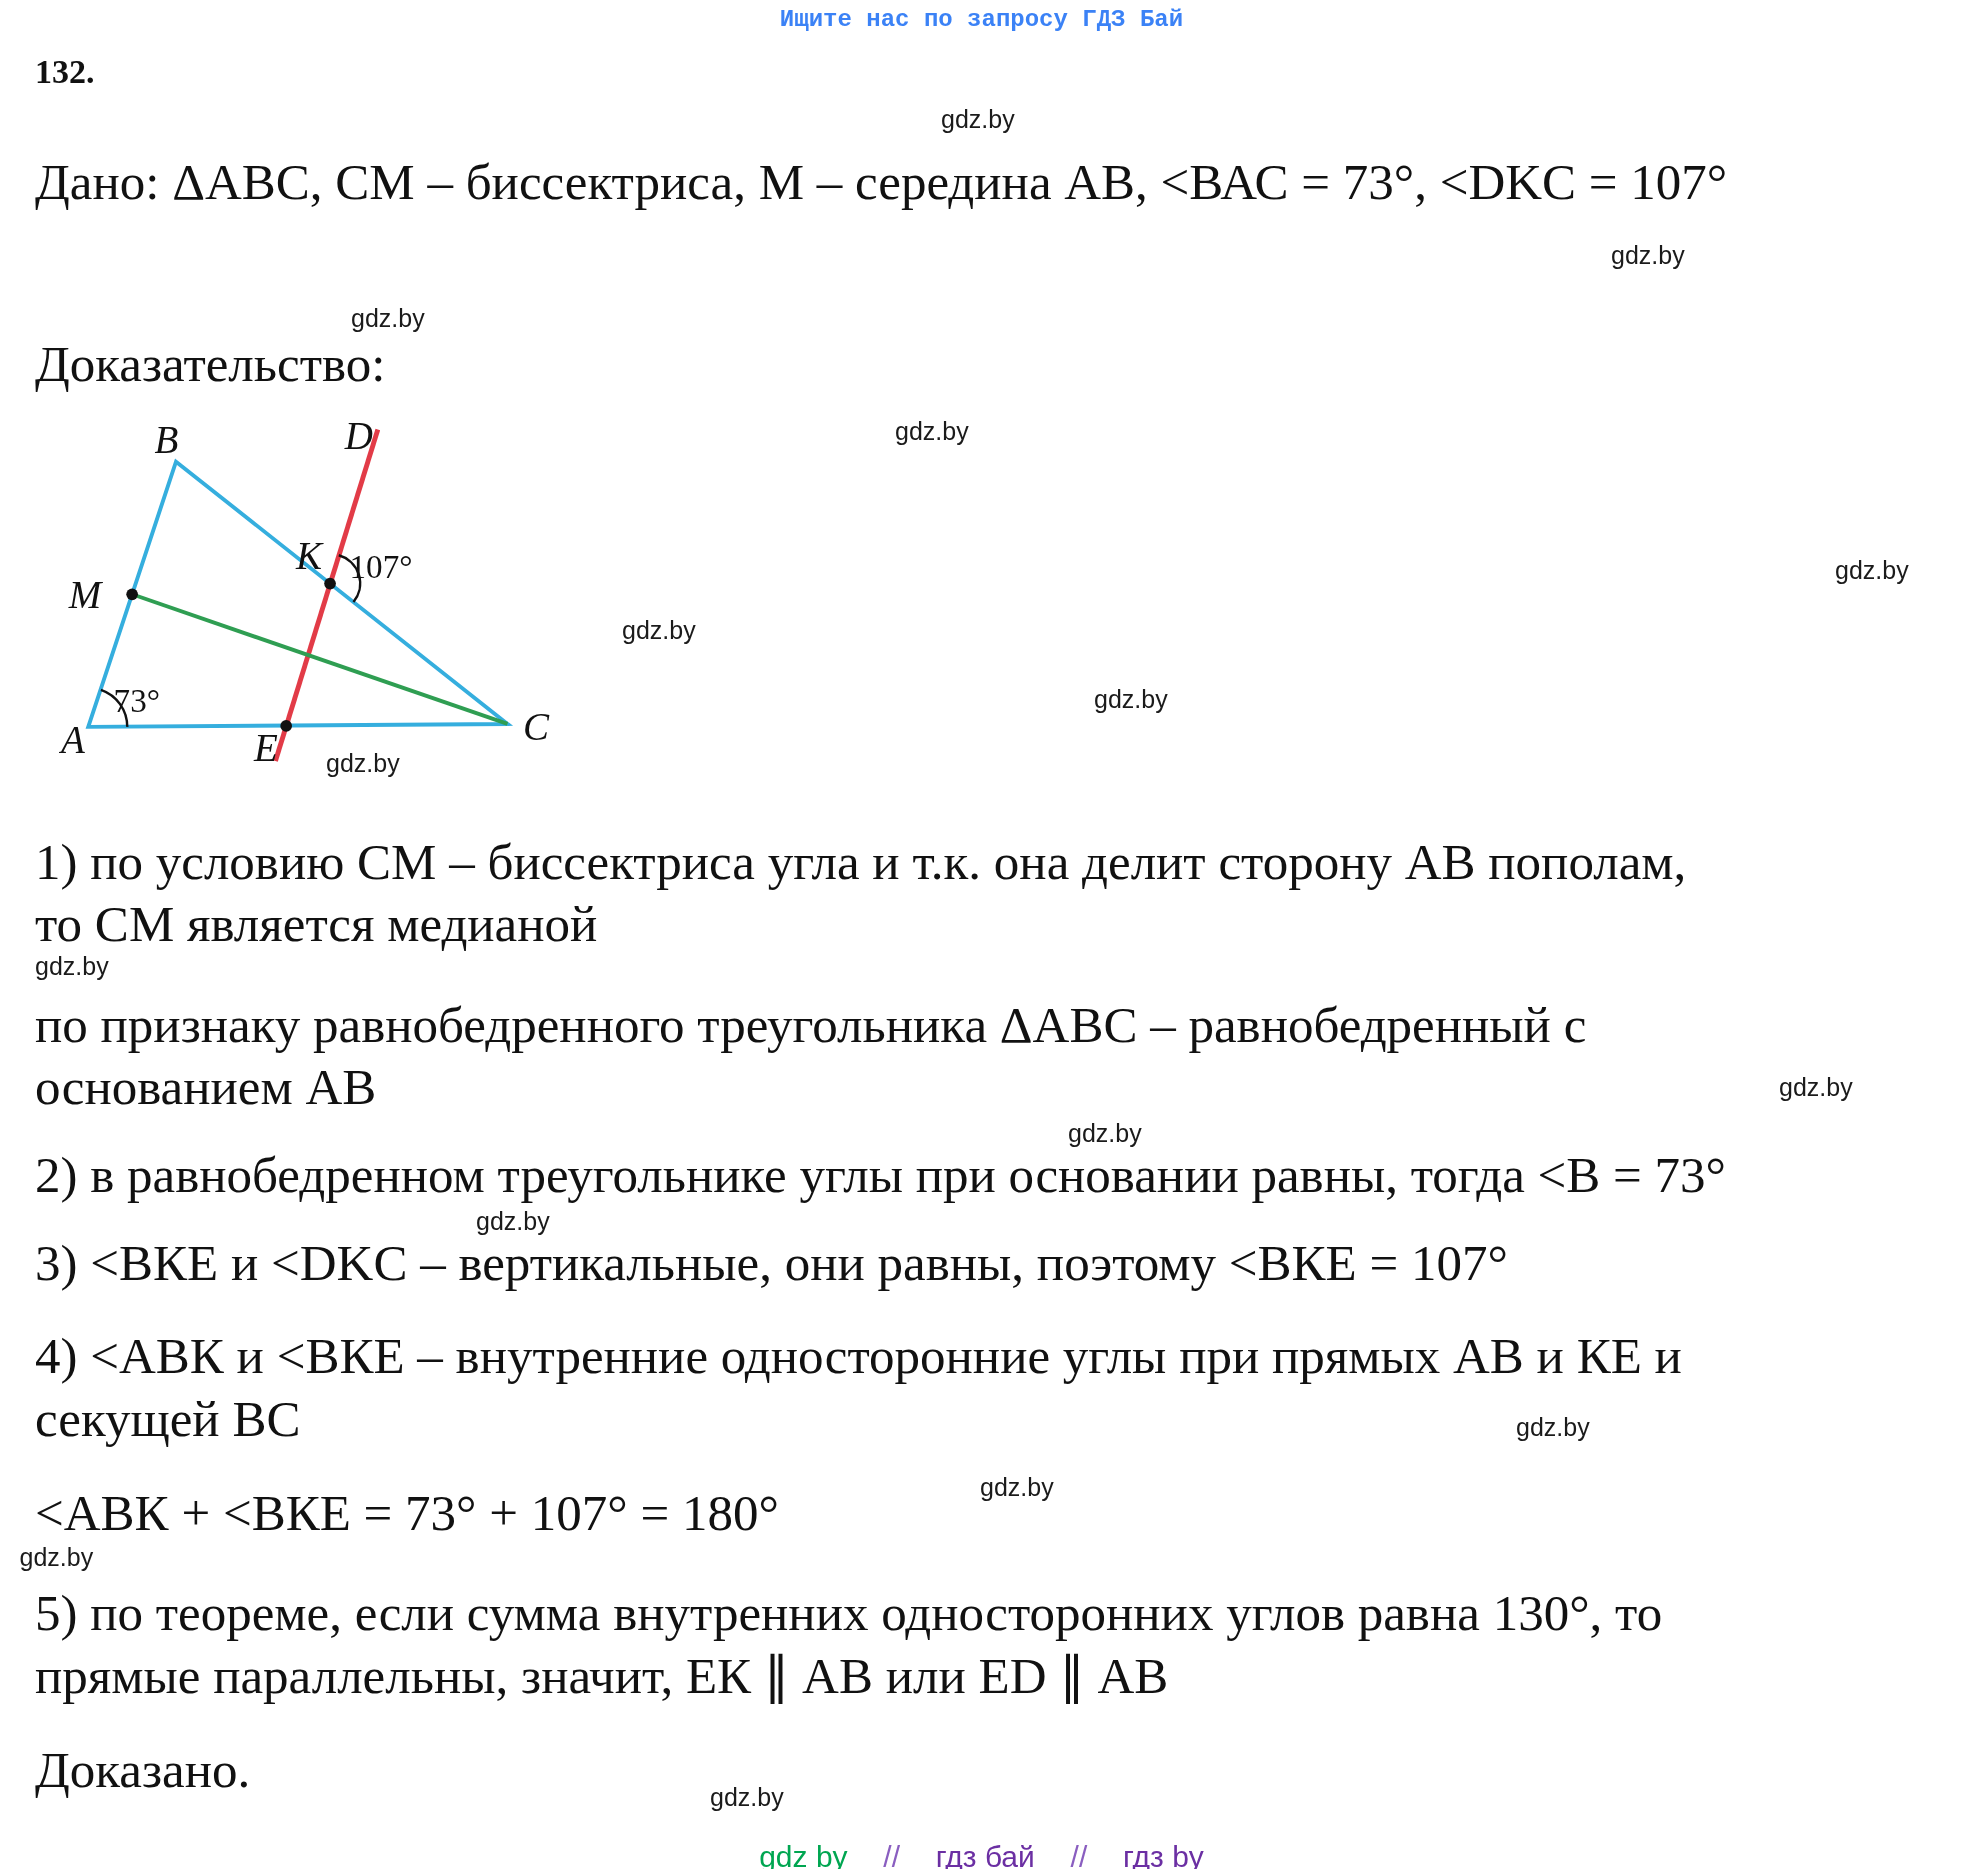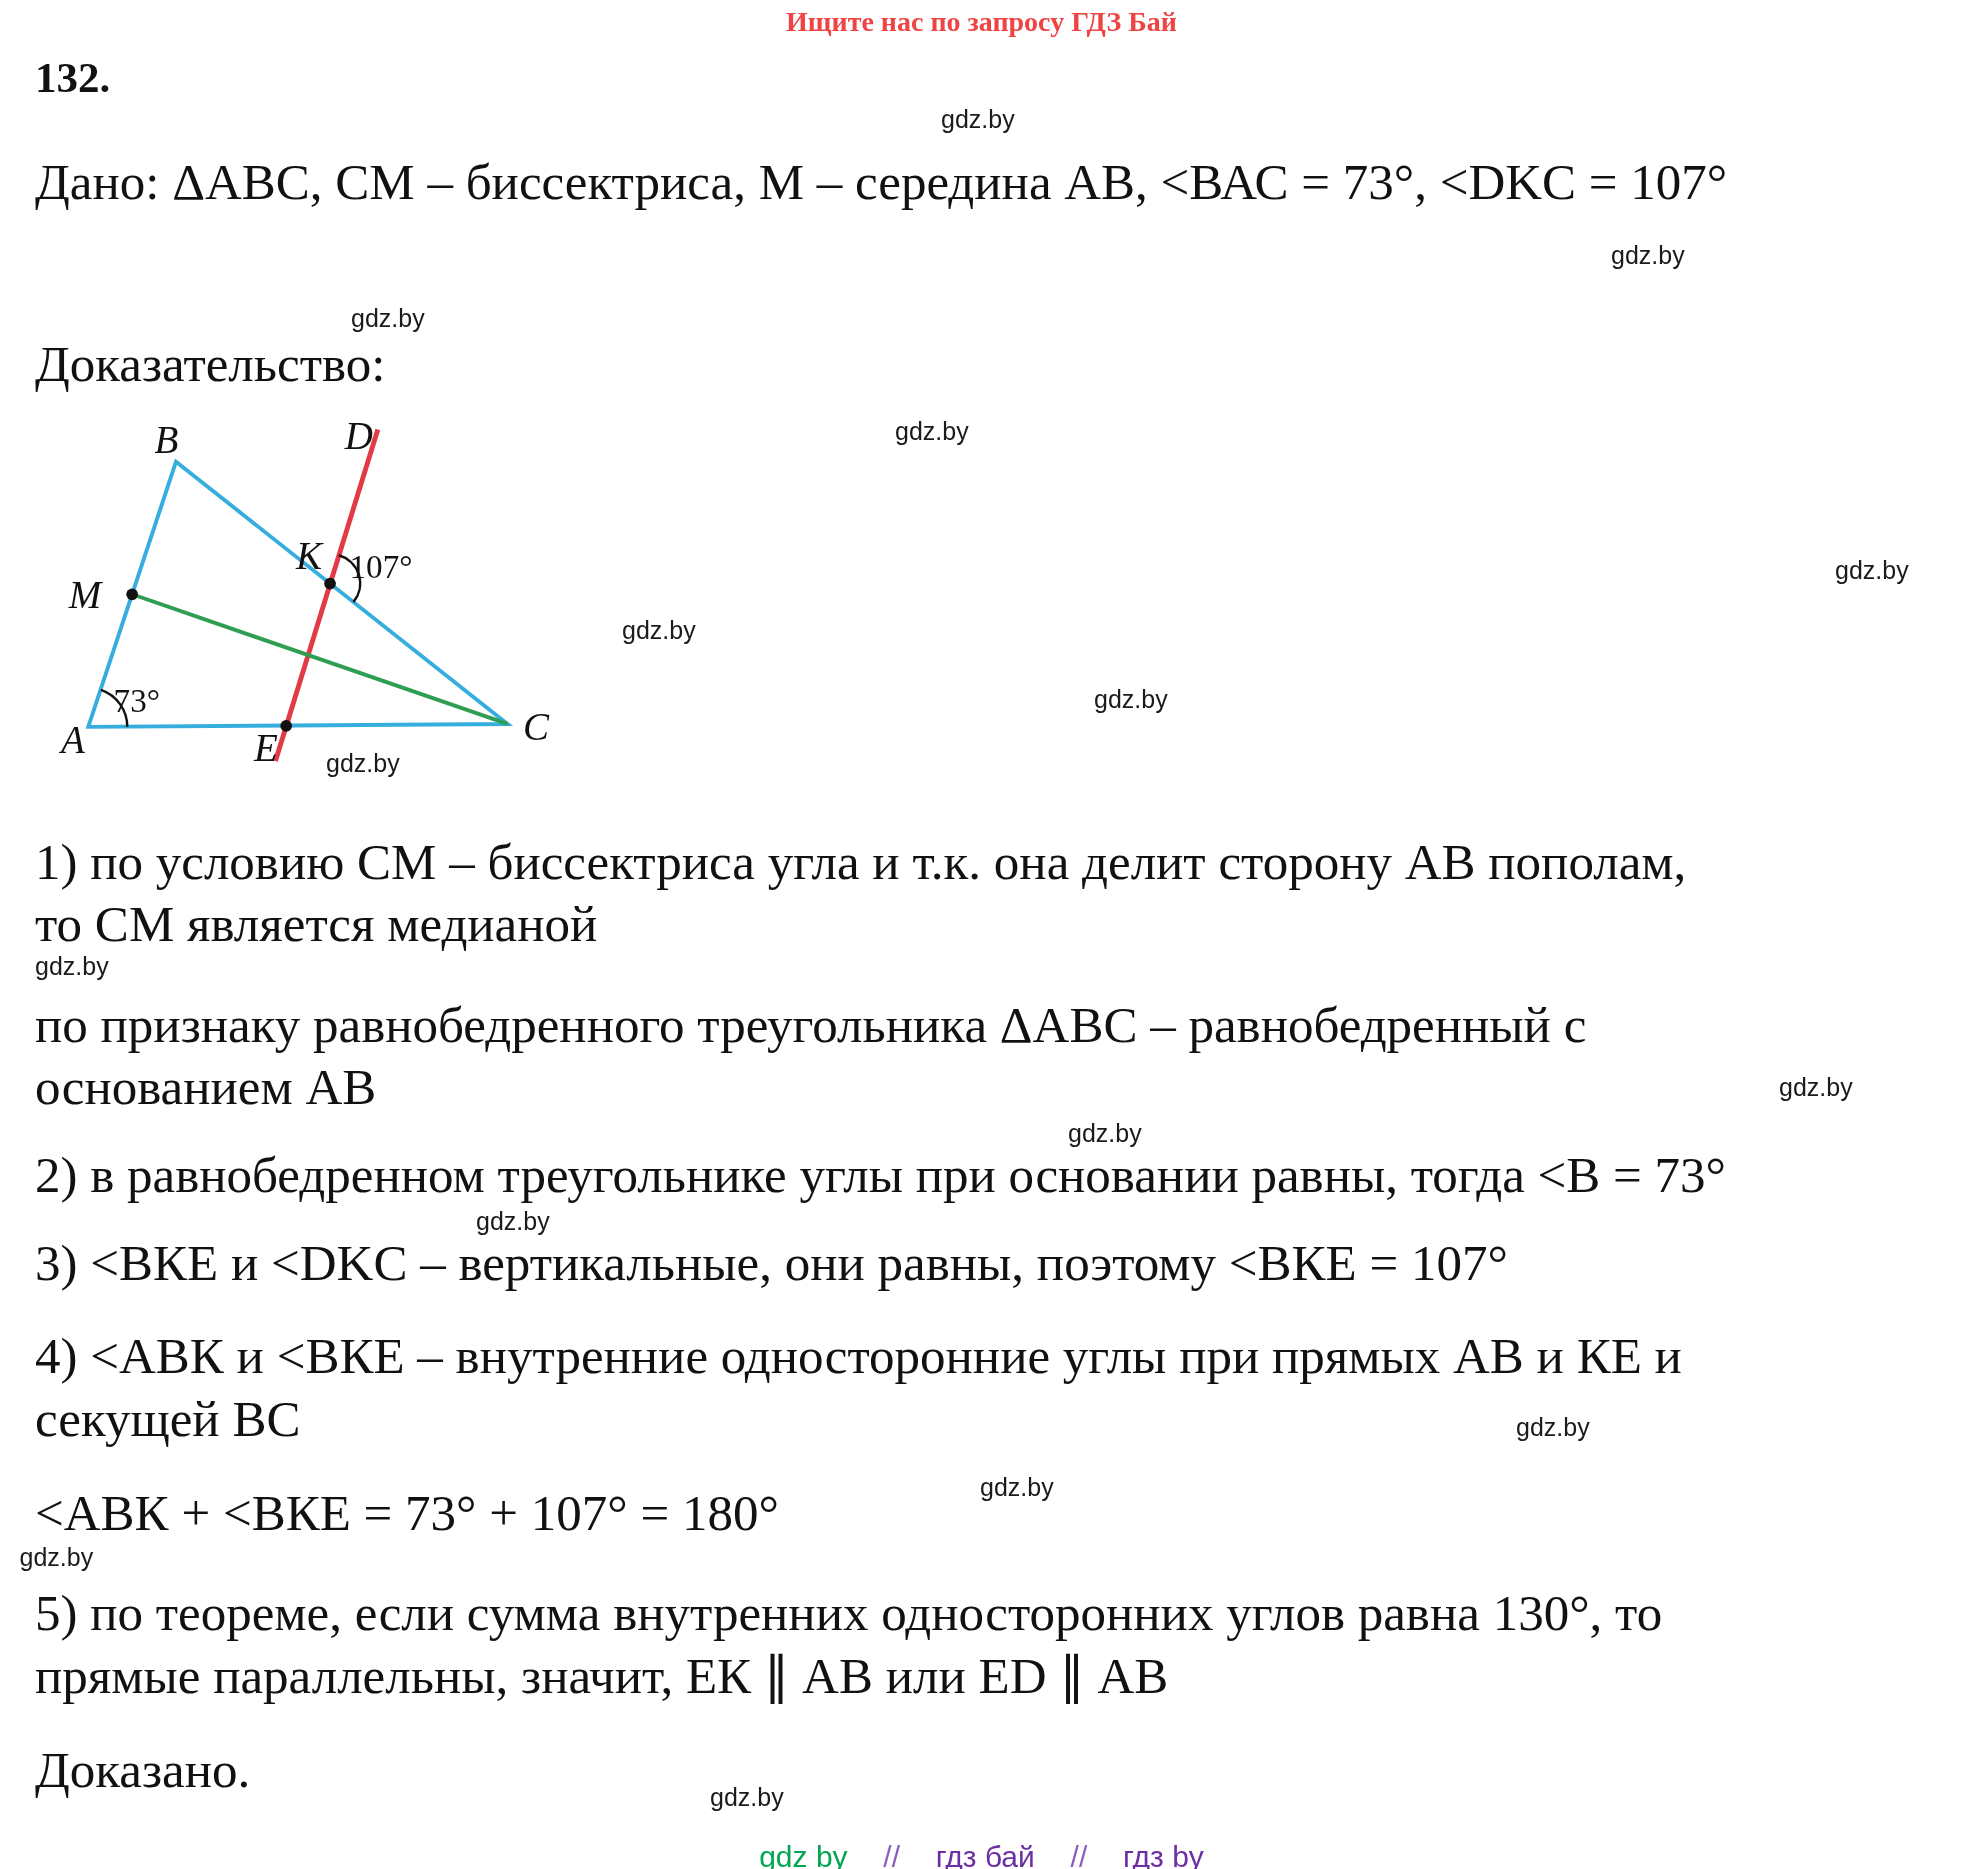--- a/index.html
+++ b/index.html
@@ -3,26 +3,26 @@
 <meta charset="utf-8">
 <style>
   html,body { margin:0; padding:0; background:#ffffff; }
   .page {
     position:relative; width:1963px; height:1870px;
     background:#ffffff; overflow:hidden;
     font-family:"Liberation Serif", serif; color:#111;
   }
   .promo {
     position:absolute; top:5.9px; left:0; width:100%; text-align:center;
-    font-family:Liberation Serif, serif; font-size:28px; font-weight:600;
-    color:#ef4444;
+    font-family:Liberation Mono, monospace; font-size:24px; font-weight:600;
+    color:#3b82f6;
   }
   .problem-number {
     position:absolute; top:53px; left:35px;
-    font-size:43px; font-weight:700;
+    font-size:34px; font-weight:700;
   }
   .line {
     position:absolute; left:35px;
     font-size:51px; white-space:nowrap; color:#111;
   }
   .wm {
     position:absolute;
     font-family:"Liberation Sans", sans-serif; font-size:25px; color:#1b1b1b;
     white-space:nowrap;
   }

